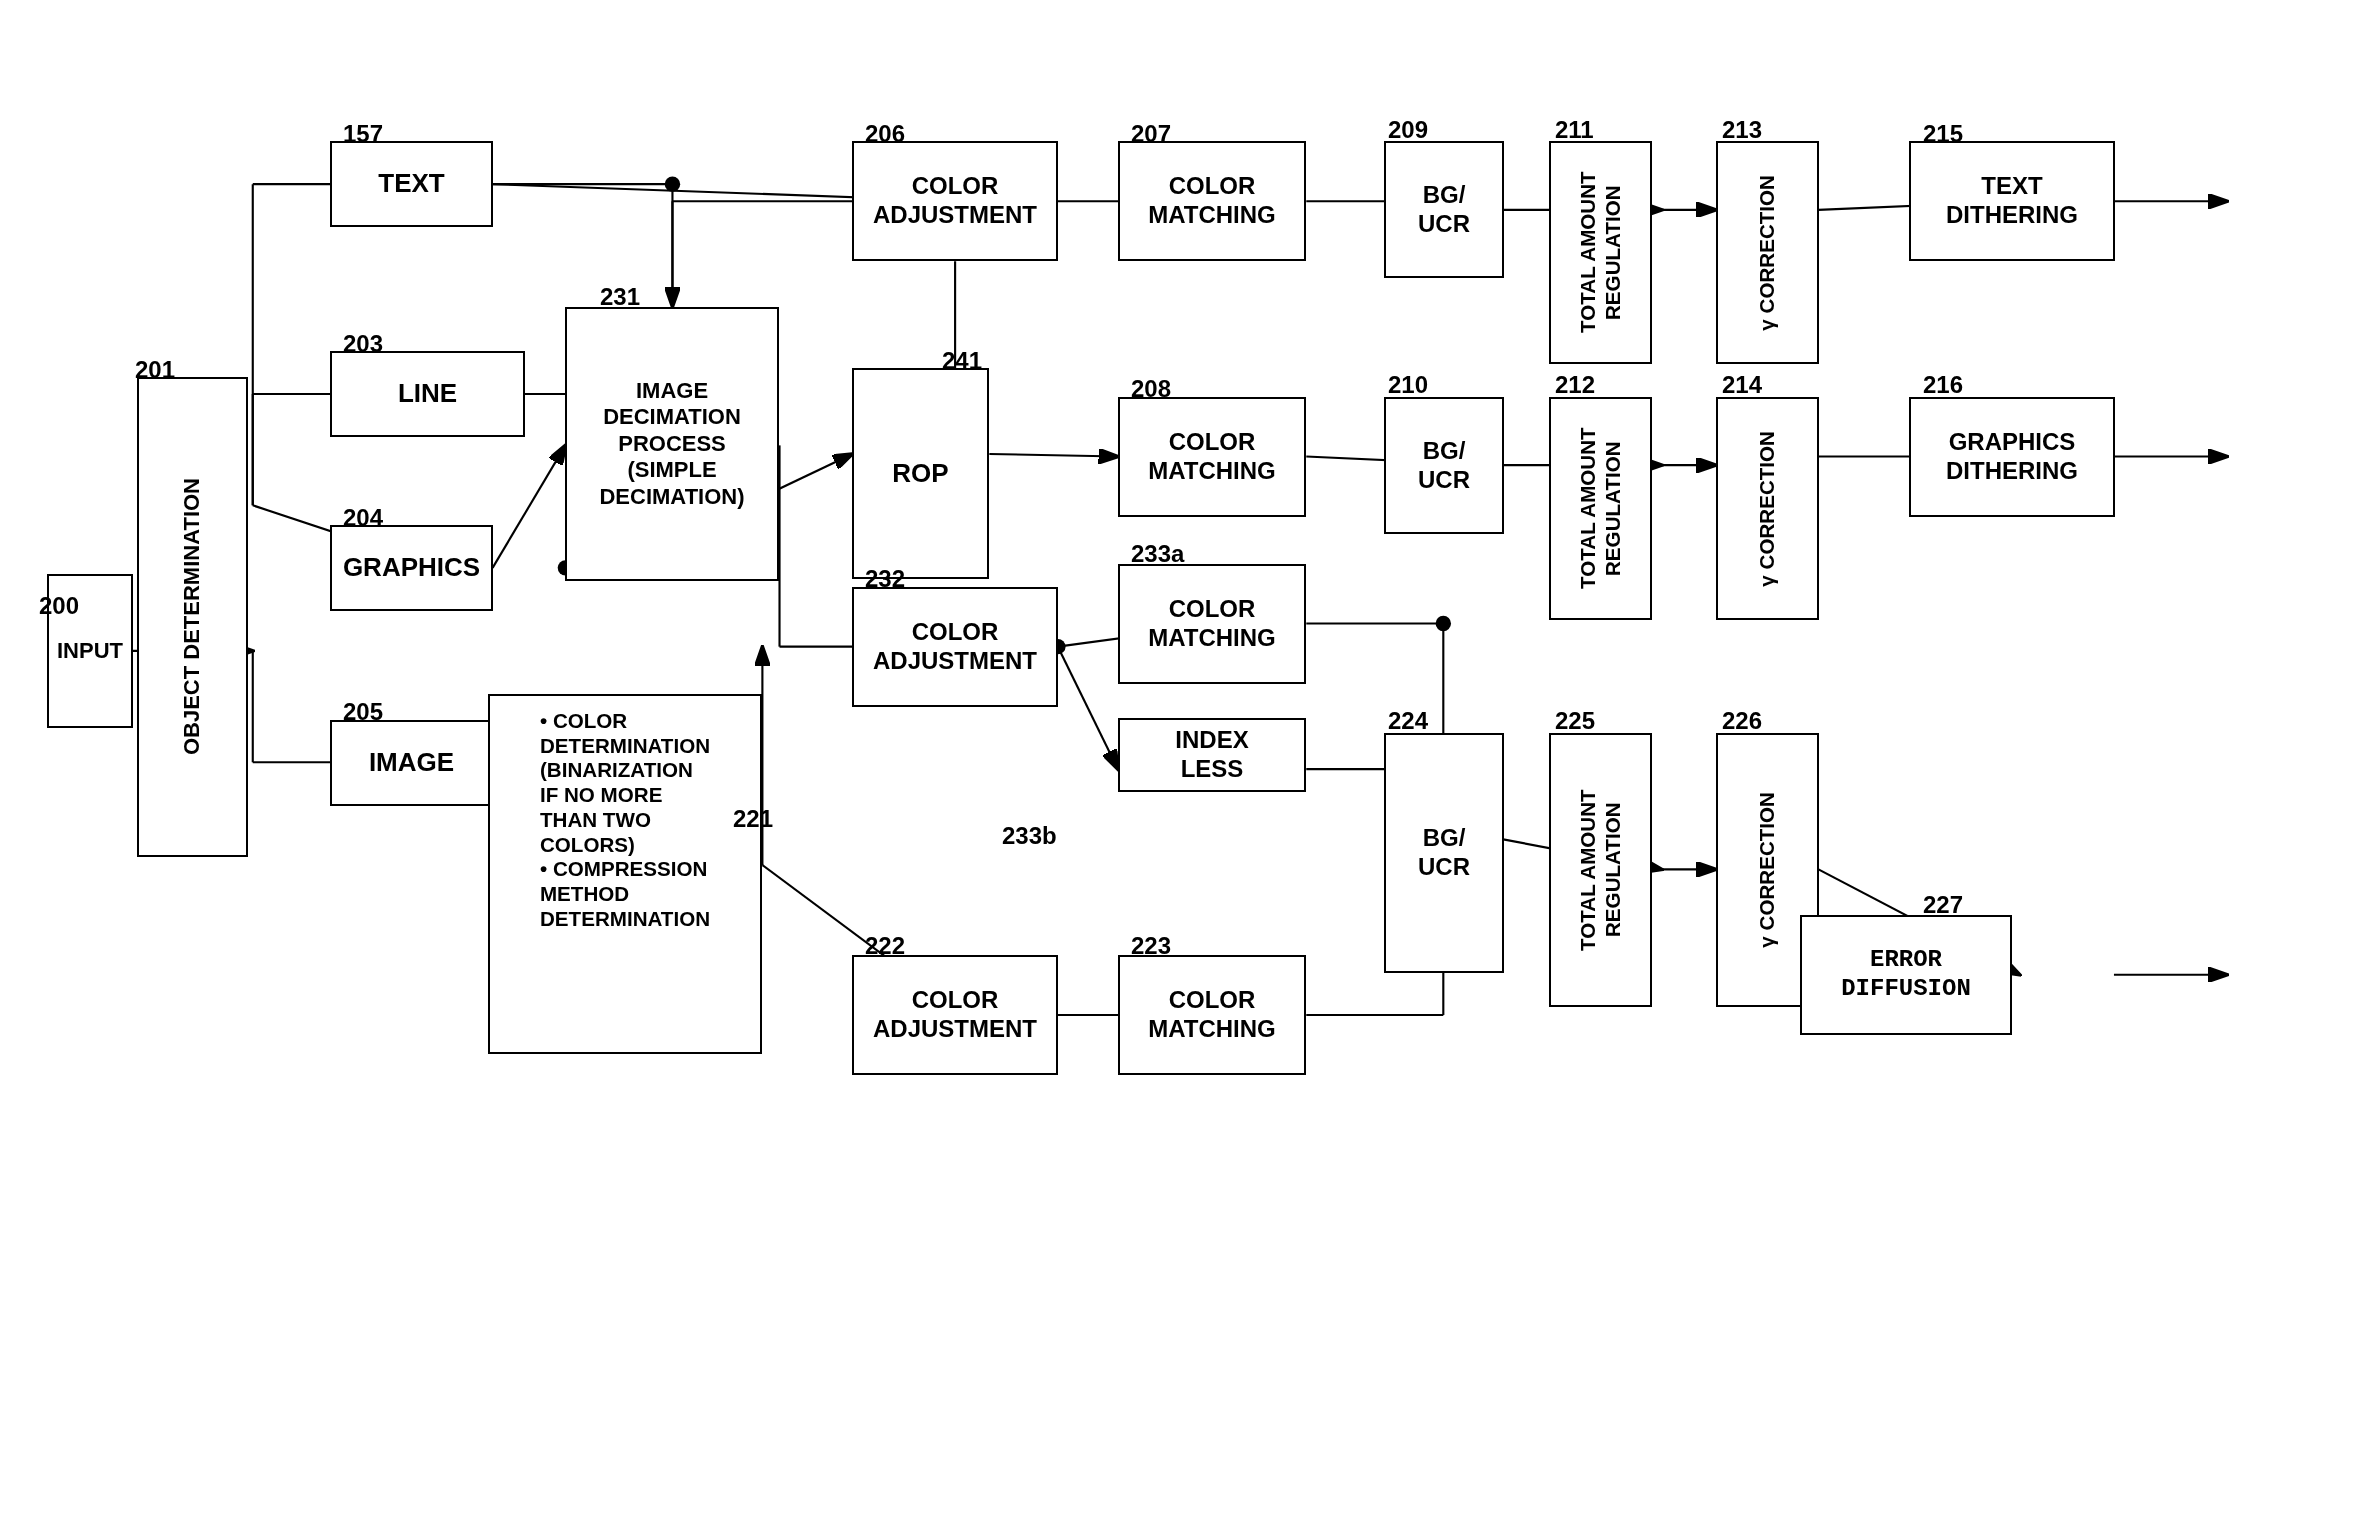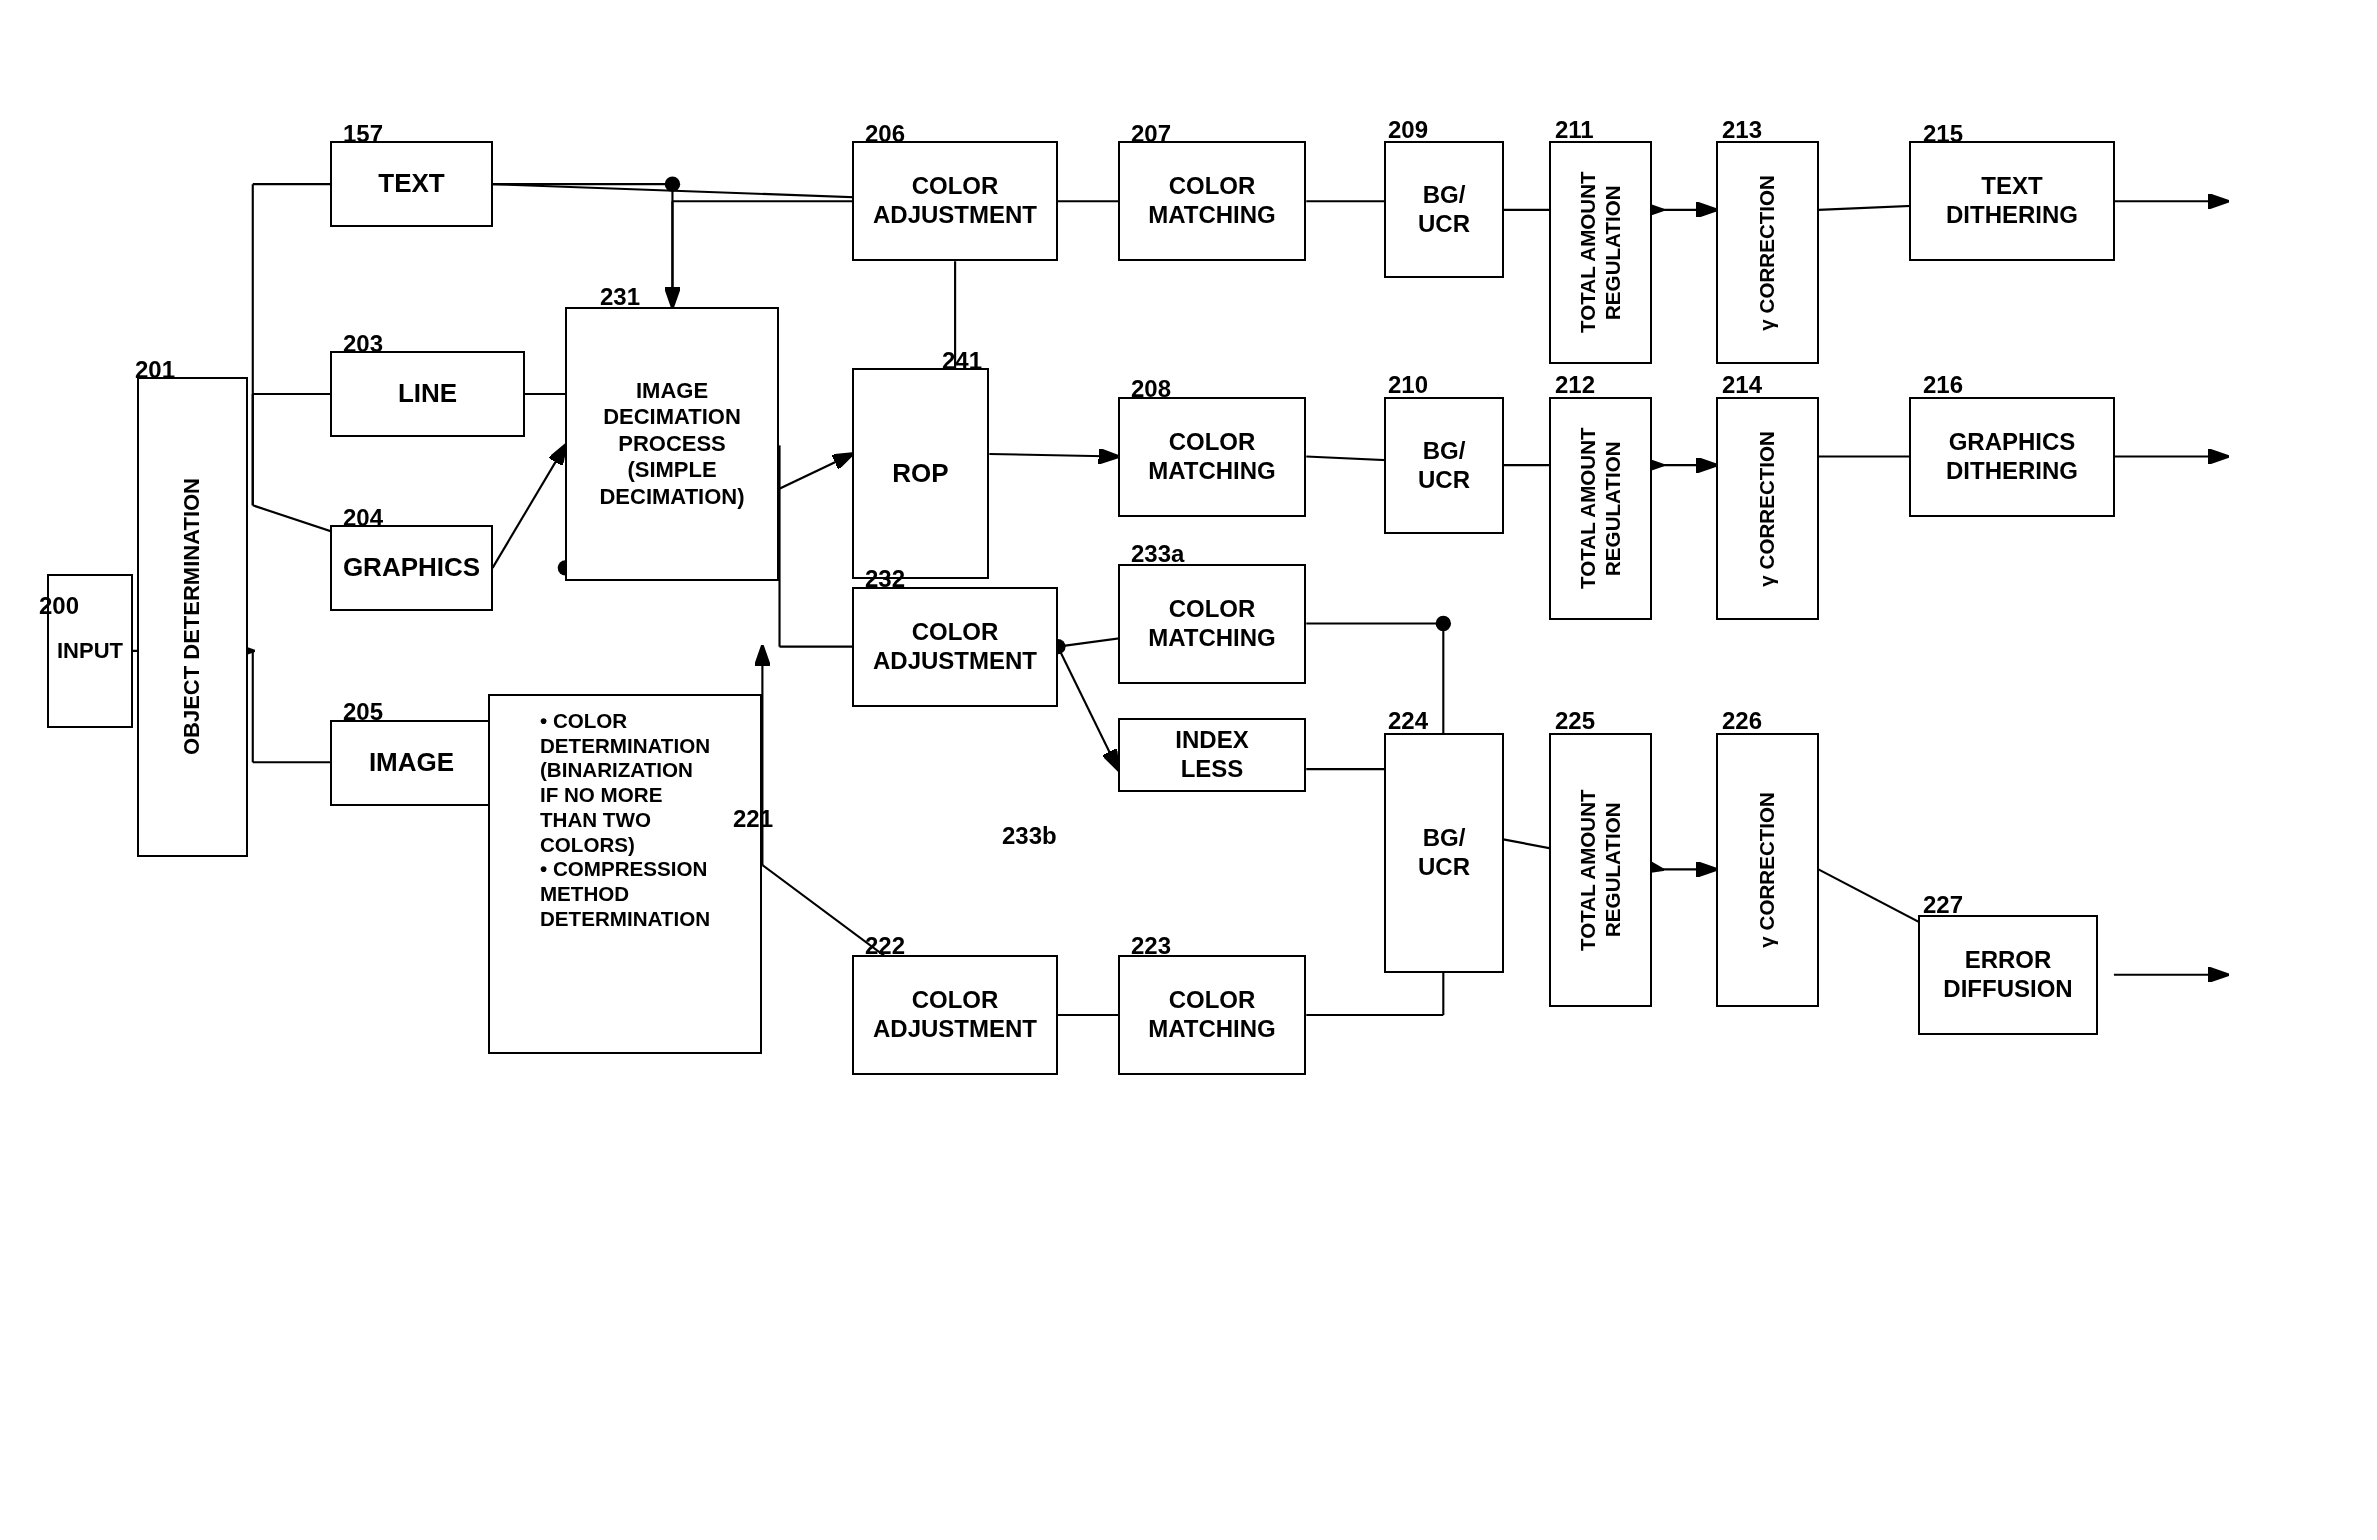--- a/index.html
+++ b/index.html
@@ -298,21 +298,21 @@
   <div class="box" style="left:1549px; top:733px; width:103px; height:274px; font-size:20.6px;">
     <span style="writing-mode:vertical-rl; transform:rotate(180deg);">TOTAL AMOUNT REGULATION</span>
   </div>
   <div class="label" style="left:1555px; top:707px;">225</div>
 
   <div class="box" style="left:1716px; top:733px; width:103px; height:274px; font-size:20.6px;">
     <span style="writing-mode:vertical-rl; transform:rotate(180deg);">γ CORRECTION</span>
   </div>
   <div class="label" style="left:1722px; top:707px;">226</div>
 
-  <div class="box" style="left:1918px; top:915px; width:180px; height:120px; font-size:24px;">
+  <div class="box" style="left:1800px; top:915px; width:212px; height:120px; font-size:24px;font-family:Liberation Mono, monospace;">
     <span>ERROR<br>DIFFUSION</span>
   </div>
   <div class="label" style="left:1923px; top:891px;">227</div>
 
   <div class="label" style="left:733px; top:805px;">221</div>
 
 </div>
 
 
 </body></html>

